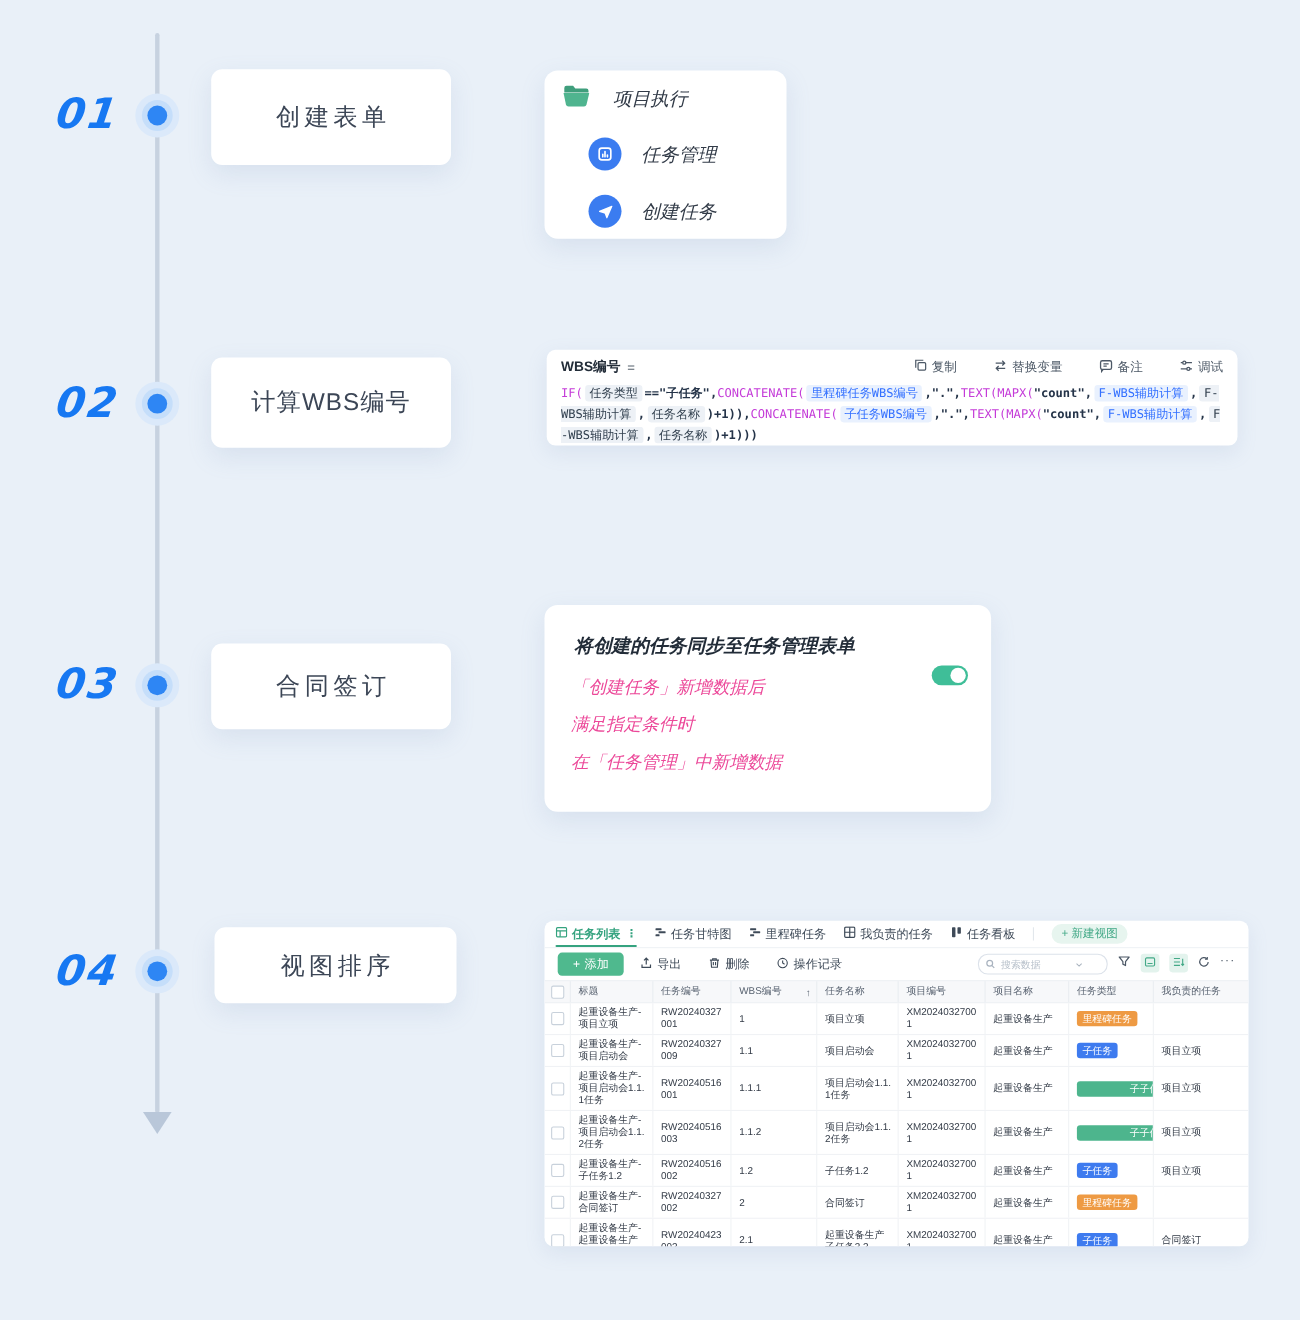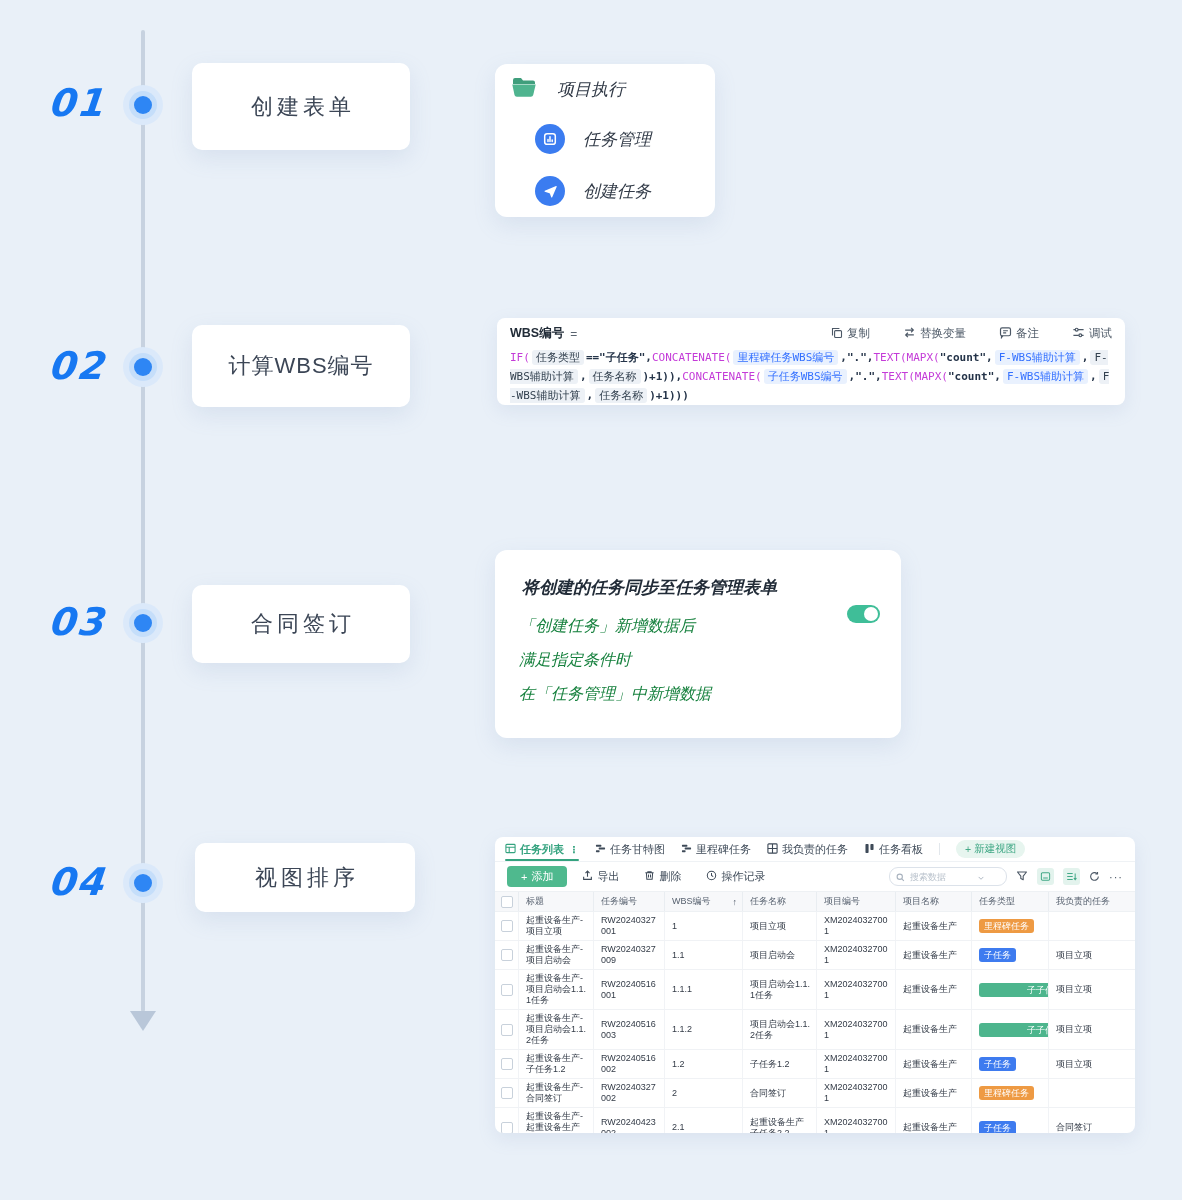--- a/index.html
+++ b/index.html
@@ -37,39 +37,39 @@
   .ftool{display:flex;align-items:center;gap:4px;font-size:11.5px;color:#4C5866;cursor:default;}
   .formula-body{padding:3px 13px 0 13px;font-family:"DejaVu Sans Mono","Liberation Mono",monospace;
                 font-size:11px;line-height:19px;color:#253449;word-break:break-all;}
   .tk-kw{color:#C43BD8;}
   .tk-plain{color:#253449;font-weight:700;}
   .tk-chip{background:#EDF1F6;color:#32404F;padding:1px 4px;border-radius:3px;margin:0 2px;font-weight:400;}
   .tk-chipb{background:#E9F1FE;color:#3370FF;padding:1px 4px;border-radius:3px;margin:0 2px;font-weight:400;}
   
   .sync-card{left:495px;top:550px;width:406px;height:188px;}
   .sync-title{margin:26px 0 0 27px;font-size:17px;font-weight:700;color:#222C38;}
-  .sync-lines{margin:10px 0 0 24px;font-size:16px;color:#15803d;line-height:34px;}
+  .sync-lines{margin:10px 0 0 24px;font-size:16px;color:#ec4899;line-height:34px;}
   .toggle{position:absolute;right:21px;top:55px;width:33px;height:18px;border-radius:10px;background:#3FBE98;}
   .toggle .knob{position:absolute;right:2px;top:2px;width:14px;height:14px;border-radius:50%;background:#fff;}
   
   .table-card{position:absolute;left:495px;top:837px;width:640px;height:296px;background:#fff;border-radius:8px;
               box-shadow:0 6px 18px rgba(125,150,190,.14);overflow:hidden;}
   .tabbar{height:24px;display:flex;align-items:center;padding:0 10px;gap:16px;border-bottom:1px solid #EFF2F5;}
   .tab{height:100%;display:flex;align-items:center;gap:4px;font-size:11px;color:#3E4A58;position:relative;cursor:default;white-space:nowrap;}
   .tab.active{color:#35A37F;font-weight:700;}
   .tab.active::after{content:"";position:absolute;left:0;right:0;bottom:0;height:2px;background:#35A37F;border-radius:1px;}
   .tab .menu{color:#35A37F;font-size:10px;margin-left:1px;}
   .tabsep{width:1px;height:12px;background:#E2E7EC;}
   .newview{display:flex;align-items:center;gap:3px;background:#E7F5EF;color:#43A987;border-radius:10px;
            padding:2px 9px;font-size:10.5px;white-space:nowrap;}
   .gridtoolbar{height:29px;display:flex;align-items:center;padding:0 12px;gap:15px;}
   .addbtn{display:flex;align-items:center;gap:4px;background:#4FB98E;color:#fff;font-size:11px;
           padding:3px 14px;border-radius:4px;}
   .gaction{display:flex;align-items:center;gap:4px;font-size:11px;color:#3E4A58;}
-  .gt-right{margin-left:auto;display:flex;align-items:center;gap:9px;}
+  .gt-right{margin-left:auto;display:flex;align-items:flex-start;gap:9px;}
   .searchbox{width:104px;height:17px;border:1px solid #DCE2EA;border-radius:9px;display:flex;align-items:center;
              padding:0 6px;gap:3px;color:#A9B3BF;background:#fff;}
   .searchbox input{border:none;outline:none;width:62px;font-size:9px;color:#59646F;background:transparent;}
   .searchbox input::placeholder{color:#B8C1CB;}
   .iconbtn{color:#4C5866;display:flex;align-items:center;}
   .greenbtn{width:17px;height:17px;border-radius:3px;background:#E3F3ED;color:#43A987;display:flex;align-items:center;justify-content:center;}
   .morebtn{font-size:11px;color:#4C5866;letter-spacing:1px;}
   
   .tgrid{display:grid;grid-template-columns:24px 75px 71px 78px 74px 79px 76px 77px 1fr;}
   .thead{background:#F7F8FA;border-top:1px solid #EEF1F4;border-bottom:1px solid #EEF1F4;height:19px;}

